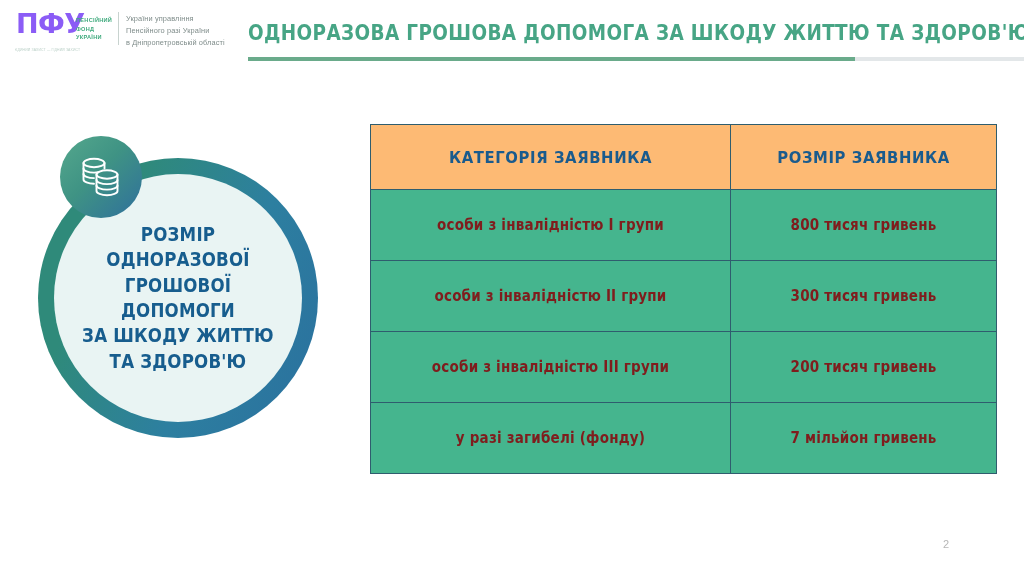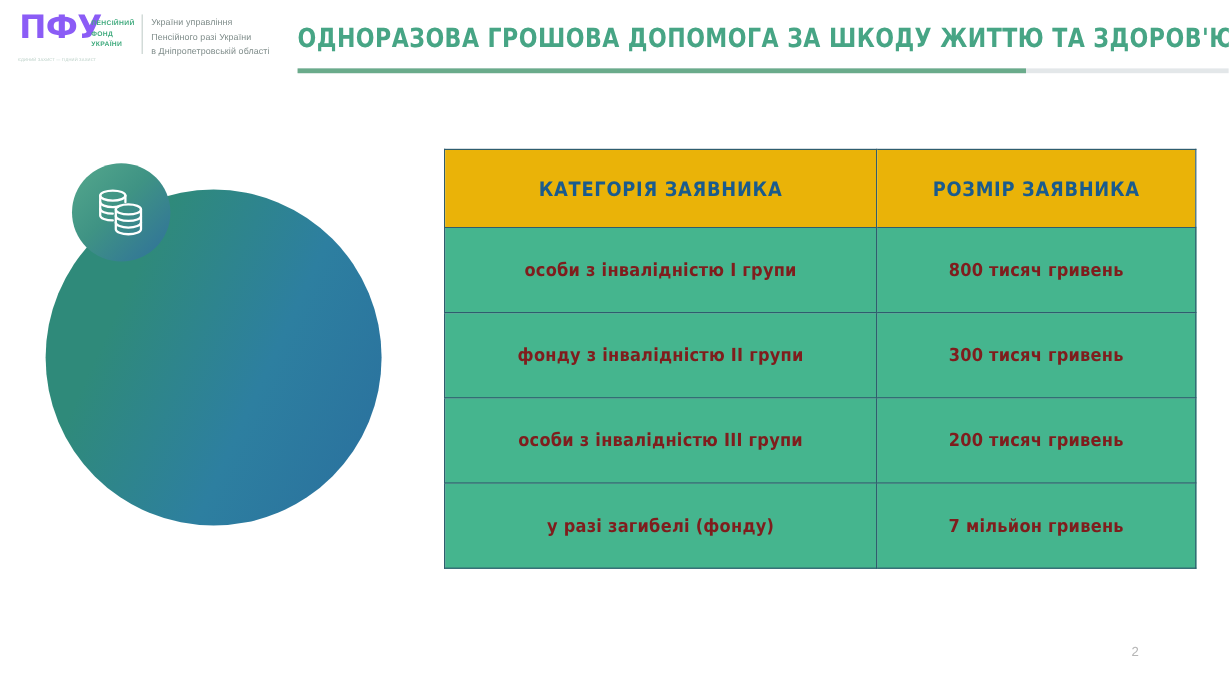--- a/index.html
+++ b/index.html
@@ -164,21 +164,21 @@
     border-collapse: collapse;
     table-layout: fixed;
   }
   #table td, #table th {
     border: 1.5px solid #2f5d6e;
     text-align: center;
     vertical-align: middle;
     padding: 0;
   }
   #table th {
-    background: #eab308;
+    background: #fdba74;
     height: 64px;
     color: #1a5b8d;
     font-family: "DejaVu Sans Condensed", "Liberation Sans Narrow", "Liberation Sans", sans-serif;
     font-weight: 700;
     font-size: 16.5px;
     letter-spacing: 0.6px;
     transform: scaleX(1);
   }
   #table td {
     background: #45b58e;
@@ -227,20 +227,29 @@
 
   <div id="slide-title">ОДНОРАЗОВА ГРОШОВА ДОПОМОГА ЗА ШКОДУ ЖИТТЮ ТА ЗДОРОВ'Ю</div>
 
   <div id="title-rule">
     <div id="title-rule-fill"></div>
   </div>
 </div>
 
 <div id="badge">
   <div id="badge-ring"></div>
+  <div id="badge-inner">
+    <div id="badge-text">
+      <div>РОЗМІР</div>
+      <div>ОДНОРАЗОВОЇ</div>
+      <div>ГРОШОВОЇ ДОПОМОГИ</div>
+      <div>ЗА ШКОДУ ЖИТТЮ</div>
+      <div>ТА ЗДОРОВ'Ю</div>
+    </div>
+  </div>
   <div id="coin-badge">
     <svg width="46" height="42" viewBox="0 0 46 42" fill="none" stroke="#ffffff" stroke-width="1.9" stroke-linecap="round" stroke-linejoin="round">
       <ellipse cx="16" cy="7" rx="10.5" ry="4.2"></ellipse>
       <path d="M5.5 7v16.5c0 2.3 4.7 4.2 10.5 4.2"></path>
       <path d="M26.5 7v5.5"></path>
       <path d="M5.5 12.4c0 2.3 4.7 4.2 10.5 4.2 1.6 0 3.1-.15 4.4-.4"></path>
       <path d="M5.5 17.9c0 2.3 4.7 4.2 10.5 4.2"></path>
       <ellipse cx="29" cy="18.5" rx="10.5" ry="4.2"></ellipse>
       <path d="M18.5 18.5V35c0 2.3 4.7 4.2 10.5 4.2S39.5 37.3 39.5 35V18.5"></path>
       <path d="M18.5 23.9c0 2.3 4.7 4.2 10.5 4.2s10.5-1.9 10.5-4.2"></path>
@@ -259,21 +268,21 @@
       <th>КАТЕГОРІЯ ЗАЯВНИКА</th>
       <th>РОЗМІР ЗАЯВНИКА</th>
     </tr>
   </thead>
   <tbody>
     <tr>
       <td>особи з інвалідністю I групи</td>
       <td>800 тисяч гривень</td>
     </tr>
     <tr>
-      <td>фонду з інвалідністю II групи</td>
+      <td>особи з інвалідністю II групи</td>
       <td>300 тисяч гривень</td>
     </tr>
     <tr>
       <td>особи з інвалідністю III групи</td>
       <td>200 тисяч гривень</td>
     </tr>
     <tr>
       <td>у разі загибелі (фонду)</td>
       <td>7 мільйон гривень</td>
     </tr>

